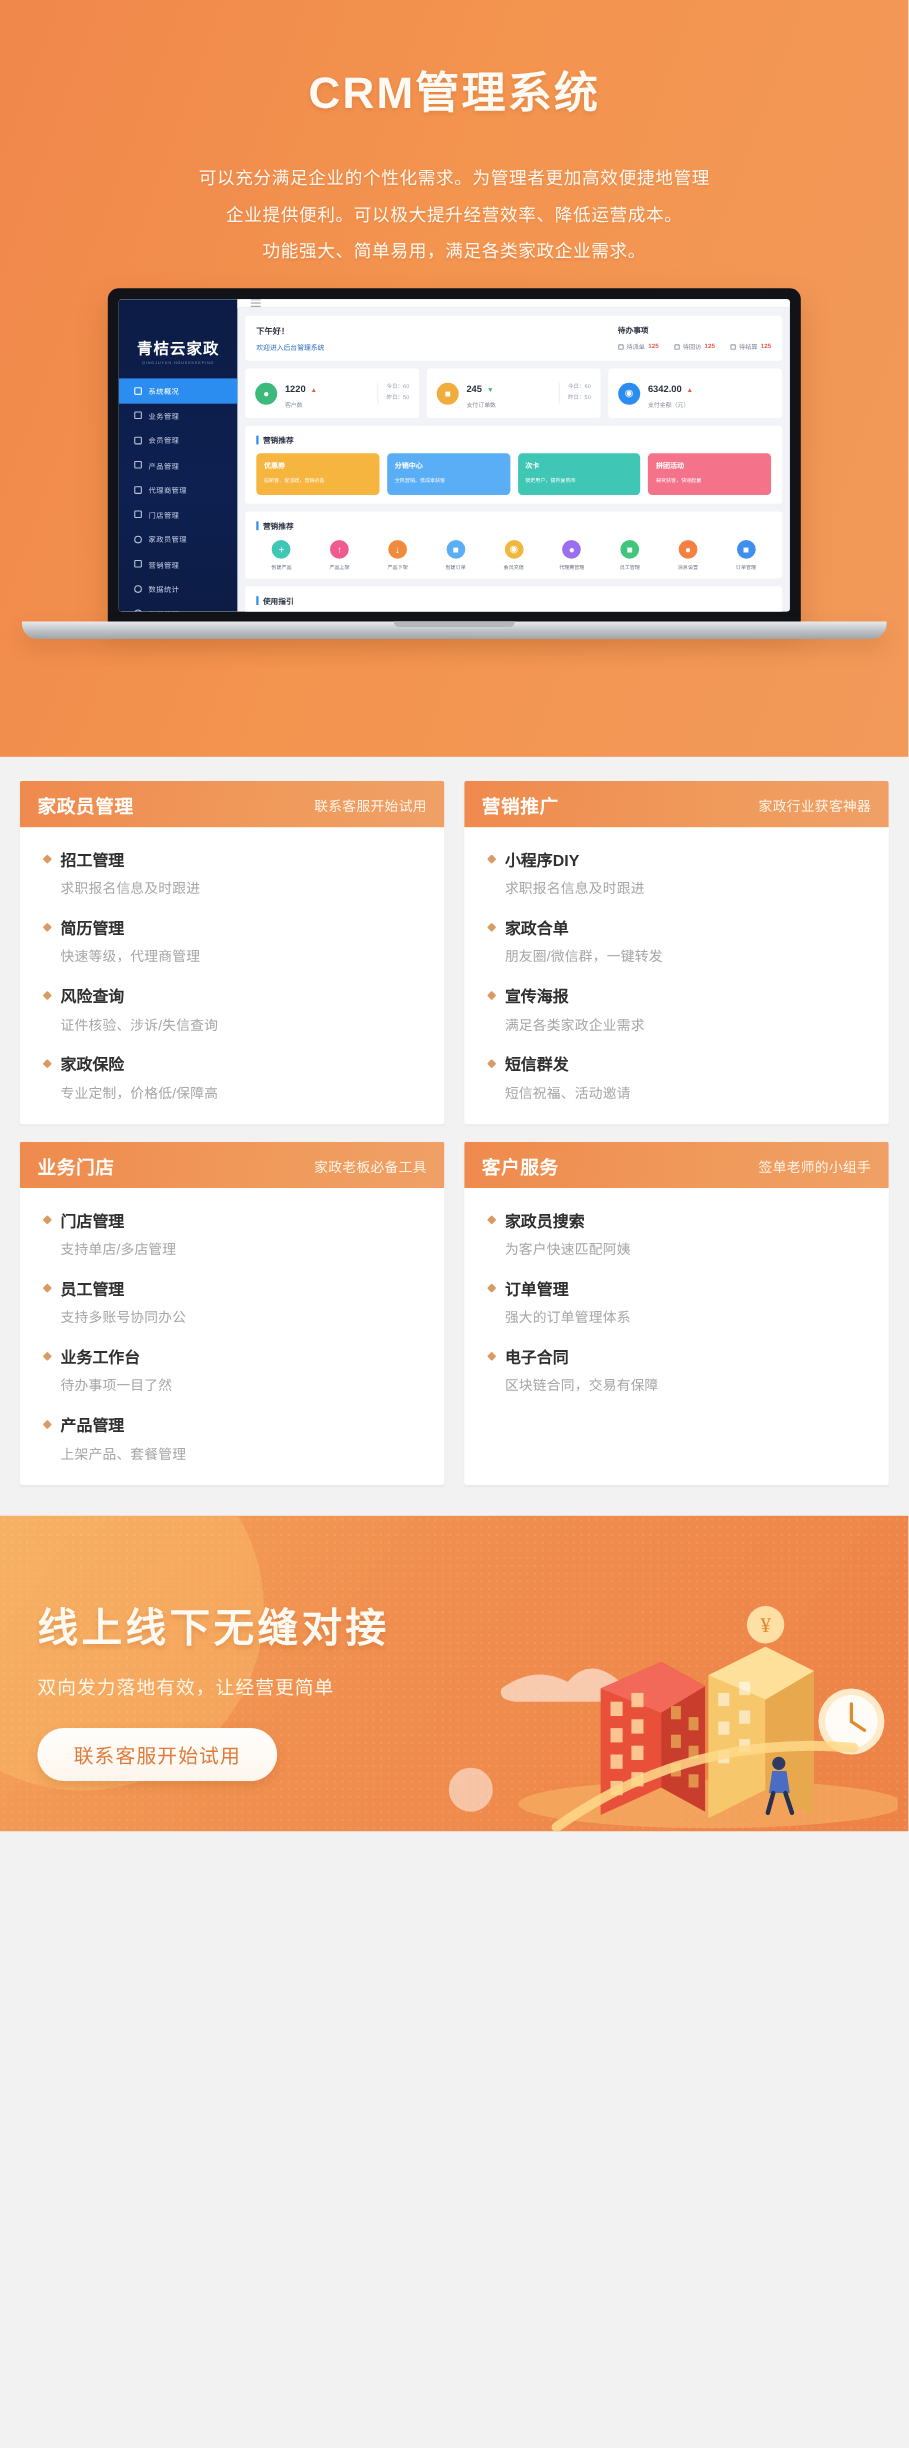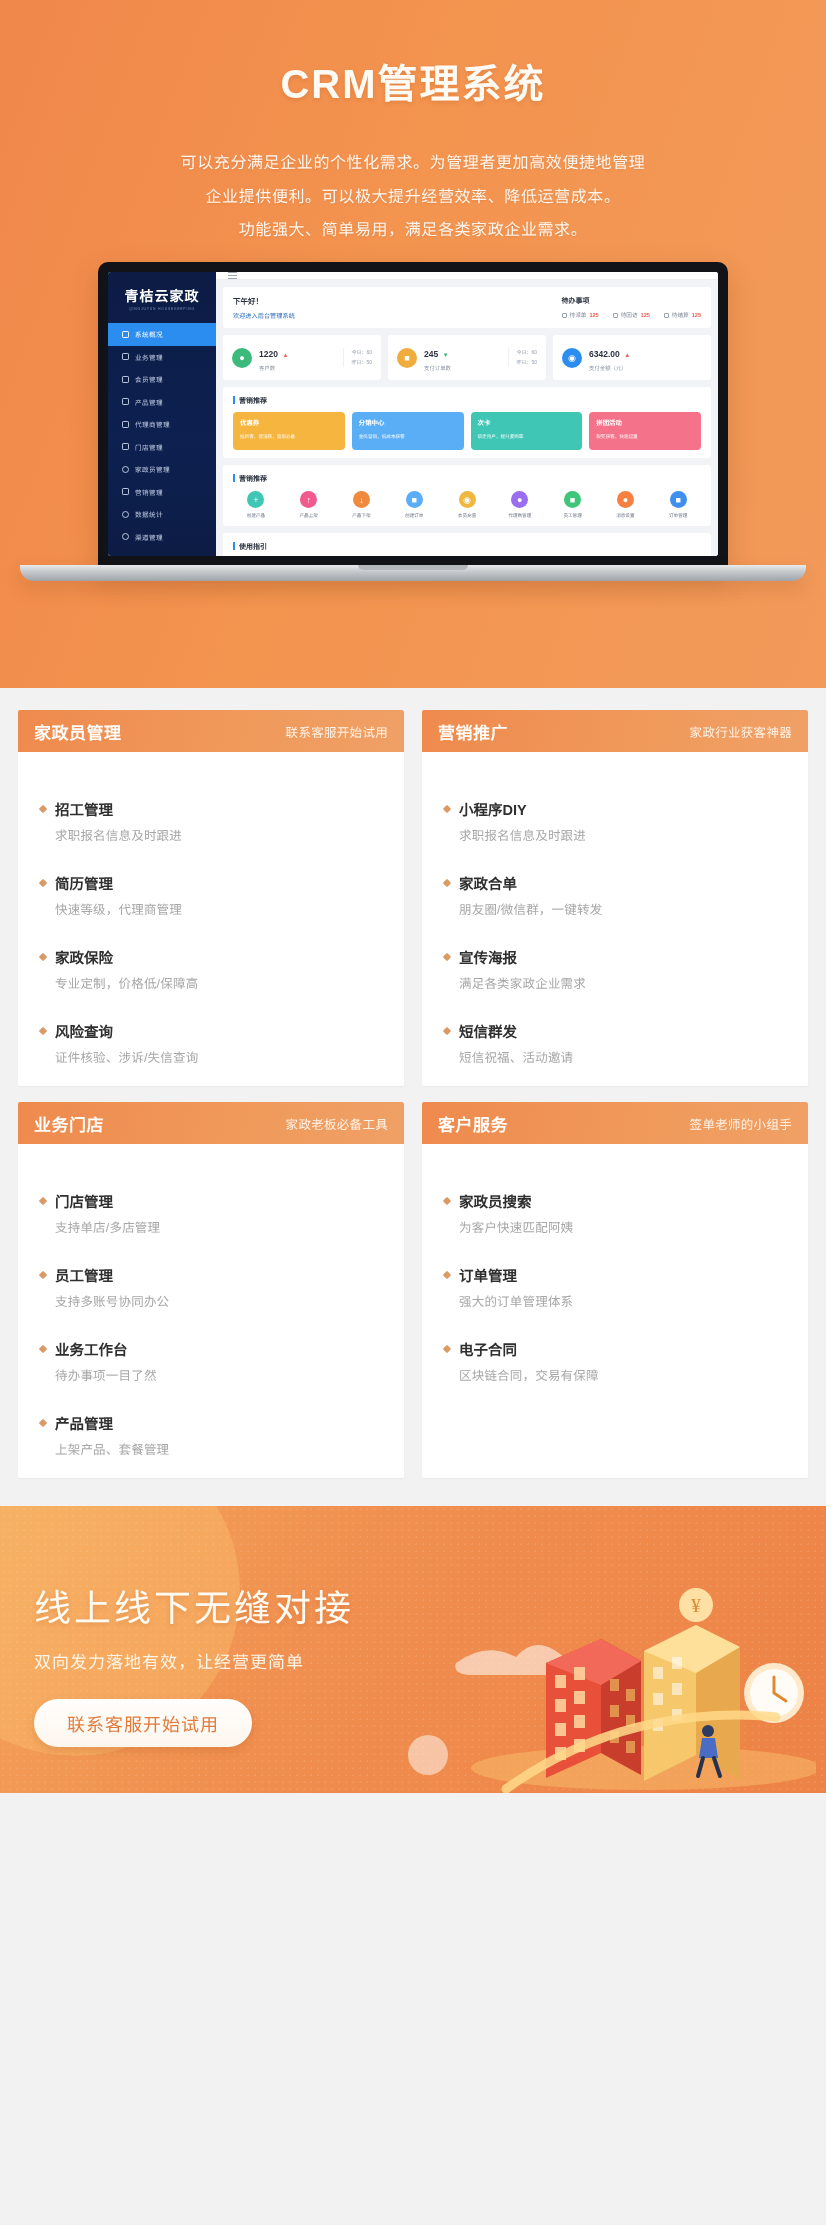--- a/index.html
+++ b/index.html
@@ -90,21 +90,21 @@
     height:5px;
     background:#b4b8bd;
     border-radius:0 0 6px 6px;
   }
 
   
   .dash-side {
     width:108px;
     background:linear-gradient(180deg,#0c1c45 0%,#0d2050 60%,#0c1c45 100%);
     flex:0 0 108px;
-    padding-top:3px;
+    padding-top:24px;
   }
   .dash-logo { text-align:center; padding:10px 0 6px; }
   .dash-logo-cn {
     color:#fff; font-size:14px; font-weight:bold; letter-spacing:1px;
   }
   .dash-logo-en {
     color:#7f93c2; font-size:3.4px; letter-spacing:.8px; margin-top:2px;
   }
   .dash-menu { margin-top:6px; }
   .dash-item {
@@ -174,21 +174,21 @@
   .fcard { background:#fff; border-radius:2px; overflow:hidden; box-shadow:0 1px 2px rgba(0,0,0,.04); }
   .fhead {
     height:42px;
     background:linear-gradient(100deg,#ef8a4e 0%,#f09a5c 60%,#f0a066 100%);
     display:flex; align-items:center; justify-content:space-between;
     padding:0 16px;
   }
   .fhead-t { color:#fffdfa; font-size:17px; font-weight:bold; letter-spacing:.5px; }
   .fhead-s { color:#fff3e6; font-size:12.5px; letter-spacing:.3px; }
   .fbody { padding:18px 16px 20px 22px; }
-  .frow { margin-bottom:16px;margin-top:28px; }
+  .frow { margin-bottom:16px; }
   .frow:last-child { margin-bottom:0; }
   .frow-t { display:flex; align-items:center; gap:9px; font-size:14.5px; font-weight:bold; color:#2f2f2f; }
   .diamond {
     width:6px; height:6px; background:#d99a63; transform:rotate(45deg);
     flex:0 0 6px; border-radius:1px;
   }
   .frow-d { font-size:12.5px; color:#a7a7a7; margin:6px 0 0 15px; letter-spacing:.2px; }
 
   
   .banner {
@@ -202,21 +202,21 @@
     width:330px; height:330px; border-radius:50%;
     background:rgba(255,210,120,.30);
   }
   .banner-dots {
     position:absolute; inset:0;
     background-image:radial-gradient(rgba(255,255,255,.10) 1px, transparent 1px);
     background-size:7px 7px;
   }
   .banner-txt { position:relative; padding:72px 0 0 34px; }
   .banner-h {
-    font-size:37px; font-weight:normal; color:#fffaf1; letter-spacing:3px;
+    font-size:37px; font-weight:bold; color:#fffaf1; letter-spacing:3px;
     text-shadow:0 2px 5px rgba(160,70,15,.22);
   }
   .banner-p { font-size:17px; color:#fff6ea; margin-top:16px; letter-spacing:1px; }
   .cta {
     position:relative;
     margin:26px 0 0 34px;
     display:inline-flex; align-items:center; justify-content:center;
     width:218px; height:48px;
     background:linear-gradient(180deg,#fffefc 0%,#fdf6ee 100%);
     border-radius:26px;
@@ -479,30 +479,30 @@
         <div class="frow">
           <div class="frow-t">
               <i class="diamond"></i>
               <span>简历管理</span>
             </div>
           <div class="frow-d">快速等级，代理商管理</div>
         </div>
         <div class="frow">
           <div class="frow-t">
               <i class="diamond"></i>
+              <span>风险查询</span>
+            </div>
+          <div class="frow-d">证件核验、涉诉/失信查询</div>
+        </div>
+        <div class="frow">
+          <div class="frow-t">
+              <i class="diamond"></i>
               <span>家政保险</span>
             </div>
           <div class="frow-d">专业定制，价格低/保障高</div>
-        </div>
-        <div class="frow">
-          <div class="frow-t">
-              <i class="diamond"></i>
-              <span>风险查询</span>
-            </div>
-          <div class="frow-d">证件核验、涉诉/失信查询</div>
         </div>
       </div>
     </div>
 
     <div class="fcard">
       <div class="fhead">
         <span class="fhead-t">营销推广</span>
         <span class="fhead-s">家政行业获客神器</span>
       </div>
       <div class="fbody">

